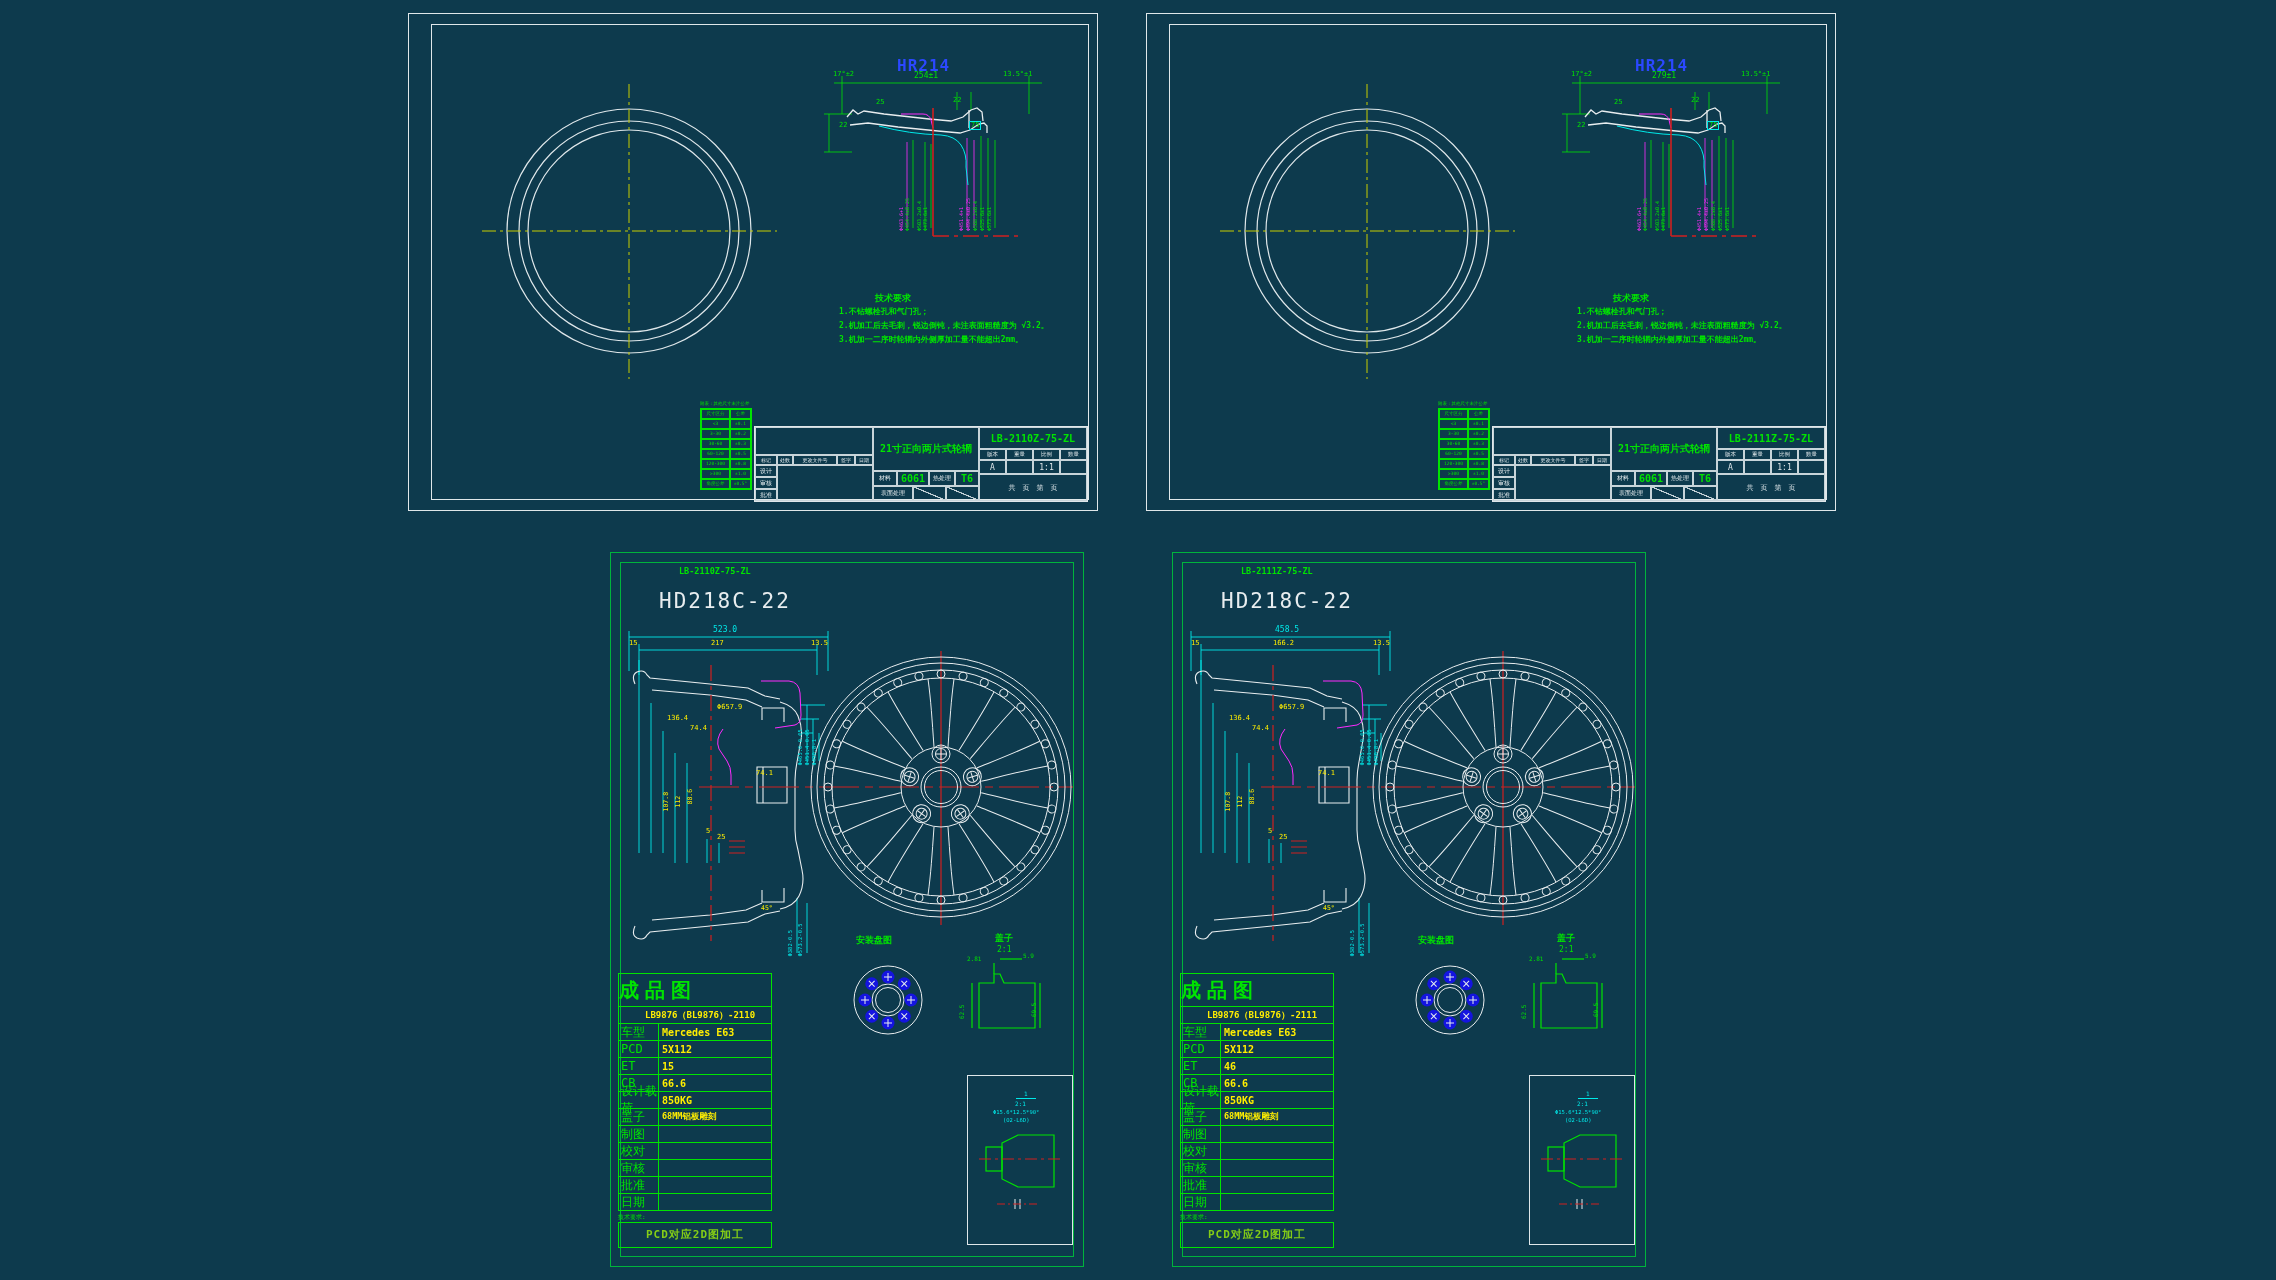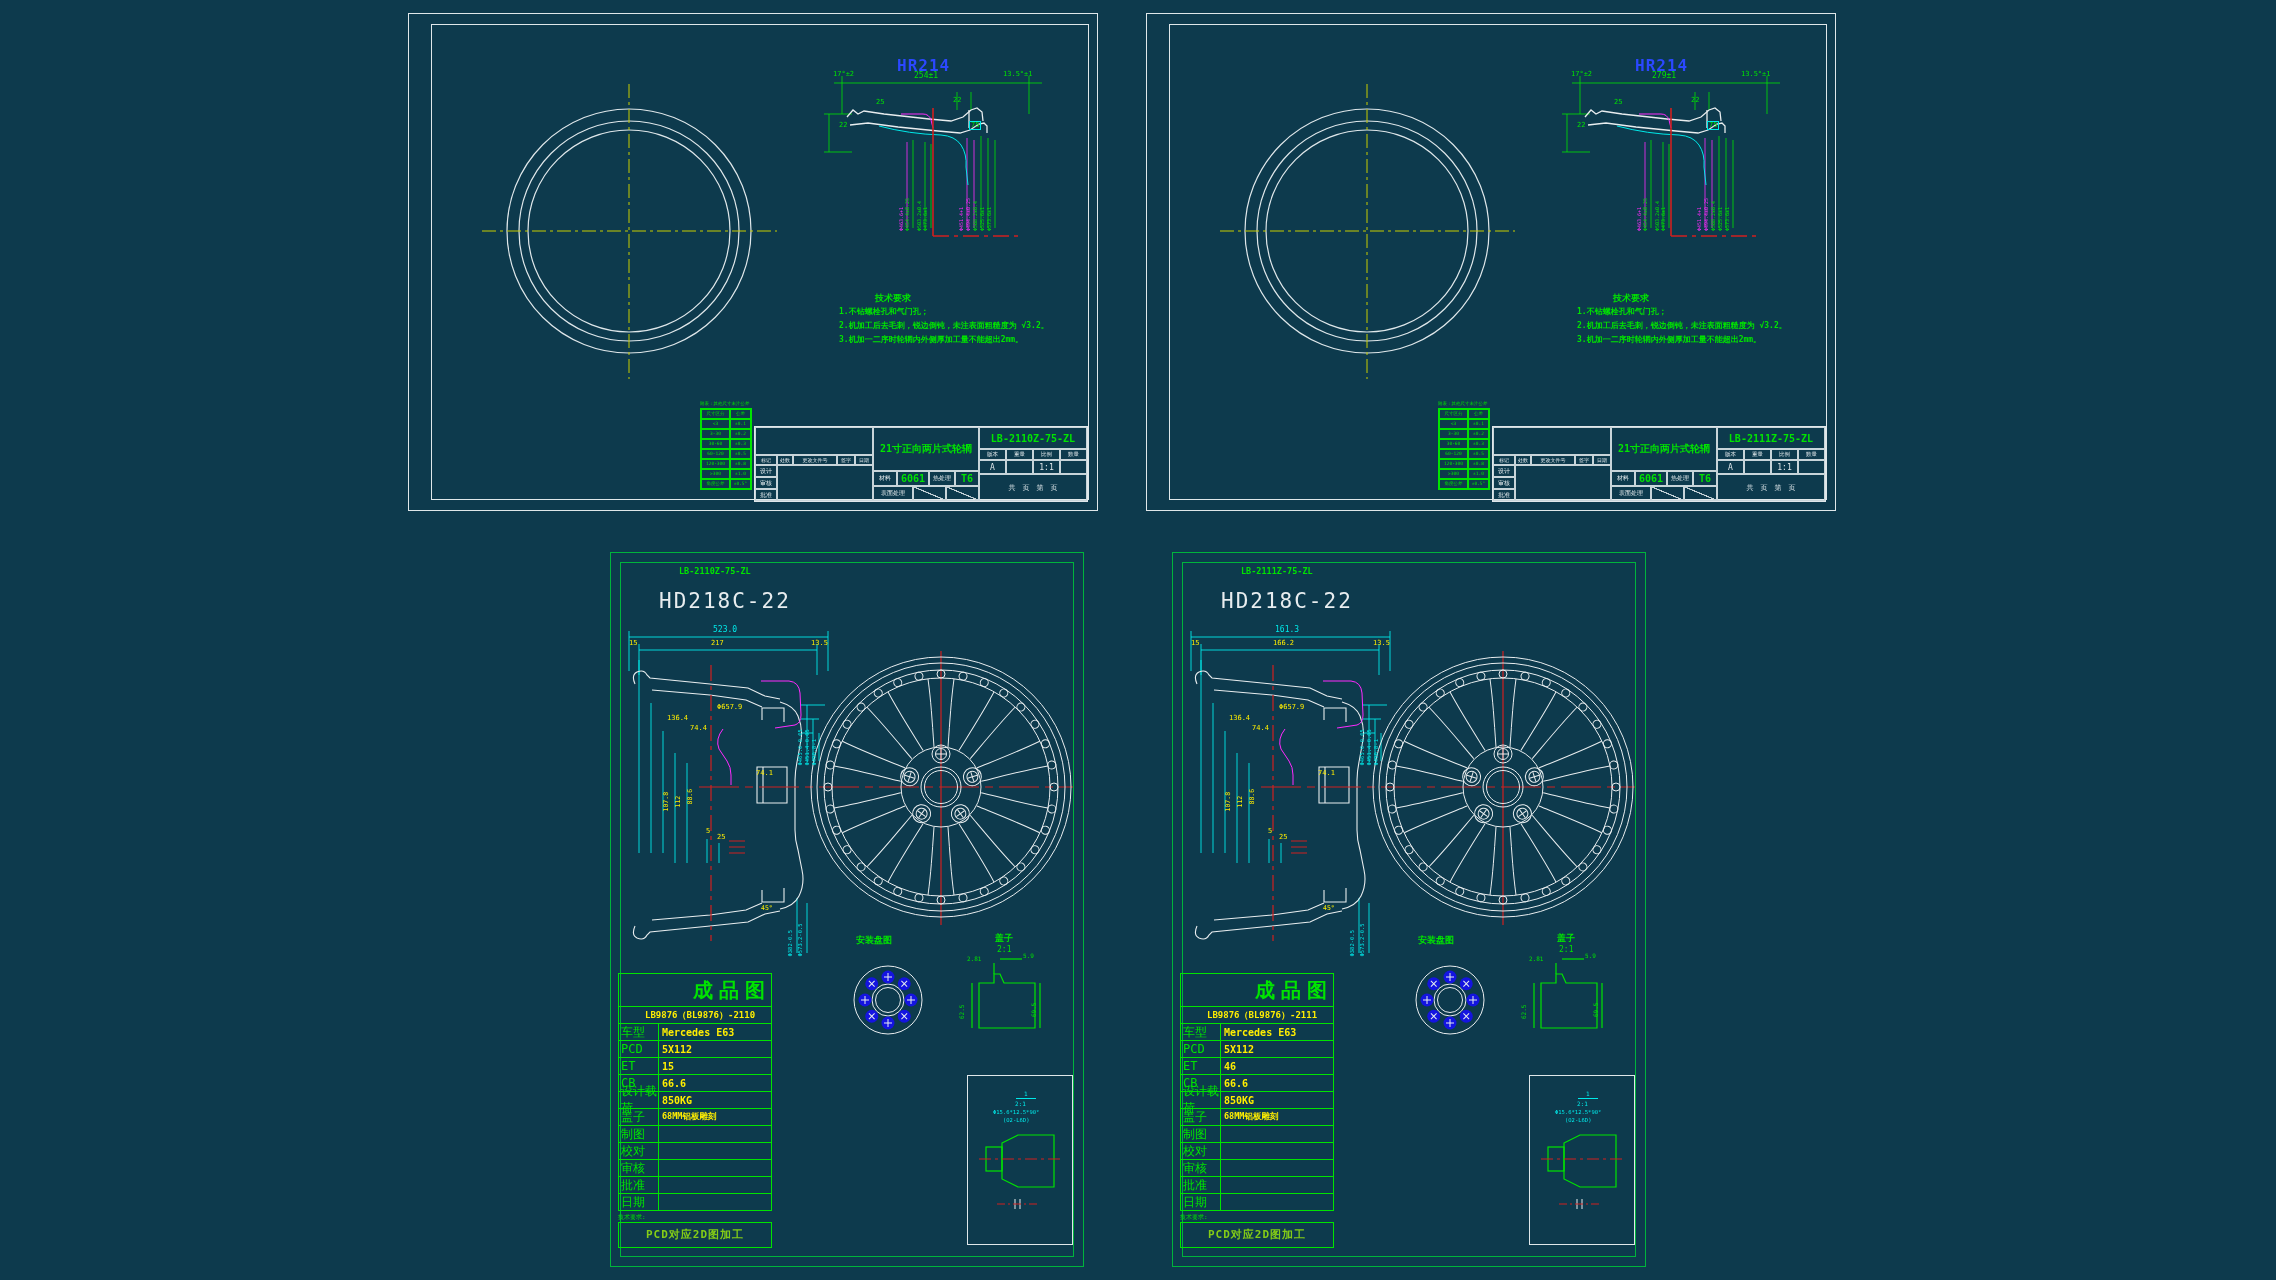--- a/index.html
+++ b/index.html
@@ -21,21 +21,21 @@
   .cell{position:absolute;border:1px solid #c7d4d9;display:flex;align-items:center;justify-content:center;
         color:#dfe7ea;overflow:hidden;box-sizing:border-box;}
   .cell.gtx{color:#00e400;}
   .diag{background:linear-gradient(to top right,transparent 47%,#c7d4d9 48%,#c7d4d9 52%,transparent 53%);}
   
   .tol{position:absolute;border:1px solid #00e400;display:grid;grid-template-columns:29px 1fr;box-sizing:border-box;}
   .tol div{border:0.5px solid #00e400;color:#00e400;font-size:4.5px;line-height:1.9;text-align:center;overflow:hidden;}
   
   .ptable{position:absolute;box-sizing:border-box;}
   .ptable .pt-head{border:1.5px solid #00e400;color:#00e400;font-size:20px;font-weight:bold;
-                   text-align:right;height:32px;line-height:32px;letter-spacing:6px;}
+                   text-align:left;height:32px;line-height:32px;letter-spacing:6px;}
   .ptable .pt-part{border:1px solid #00e400;border-top:0;color:#ffee00;font-size:9px;font-weight:bold;
                    height:17px;line-height:17px;padding-left:26px;box-sizing:border-box;}
   .ptable .pt-row{display:flex;height:17px;border:1px solid #00e400;border-top:0;box-sizing:border-box;}
   .ptable .pt-l{width:40px;border-right:1px solid #00e400;color:#00e400;font-size:12px;
                 display:flex;align-items:center;padding-left:2px;box-sizing:border-box;}
   .ptable .pt-v{flex:1;color:#ffee00;font-size:10px;font-weight:bold;display:flex;align-items:center;padding-left:3px;}
   .ptable .pt-tech{color:#00e400;font-size:6px;height:11px;line-height:11px;}
   .ptable .pt-foot{border:1.5px solid #00e400;color:#84cc16;font-size:11px;font-weight:bold;
                    height:24px;line-height:24px;text-align:center;letter-spacing:1px;}
 </style>
@@ -644,21 +644,21 @@
       </g>
       <line x1="368" y1="606" x2="452" y2="606" stroke="#d02020" stroke-width="1" stroke-dasharray="12 4 3 4"></line>
       <g stroke="#e8edef" stroke-width="1">
           <line x1="404" y1="646" x2="404" y2="656"></line>
           <line x1="409" y1="646" x2="409" y2="656"></line>
         </g>
       <line x1="386" y1="651" x2="426" y2="651" stroke="#d02020" stroke-width="1" stroke-dasharray="8 3 2 3"></line>
     </svg>
     <div class="t g" style="left:68px;top:14px;font-size:8.5px;font-weight:bold;">LB-2111Z-75-ZL</div>
     <div class="t w" style="left:48px;top:38px;font-size:21px;letter-spacing:2px;">HD218C-22</div>
-    <div class="t c" style="left:102px;top:73px;font-size:8px;">161.3</div>
+    <div class="t c" style="left:102px;top:73px;font-size:8px;">458.5</div>
     <div class="t y" style="left:18px;top:87px;font-size:7px;">15</div>
     <div class="t y" style="left:100px;top:87px;font-size:7px;">166.2</div>
     <div class="t y" style="left:200px;top:87px;font-size:7px;">13.5</div>
     <div class="t y" style="left:56px;top:162px;font-size:7px;">136.4</div>
     <div class="t y" style="left:79px;top:172px;font-size:7px;">74.4</div>
     <div class="t y rot" style="left:58px;top:252px;font-size:6.5px;">107.8</div>
     <div class="t y rot" style="left:70px;top:248px;font-size:6.5px;">112</div>
     <div class="t y rot" style="left:82px;top:245px;font-size:6.5px;">88.6</div>
     <div class="t y" style="left:106px;top:151px;font-size:7px;">Φ657.9</div>
     <div class="t y" style="left:145px;top:217px;font-size:7px;">74.1</div>

